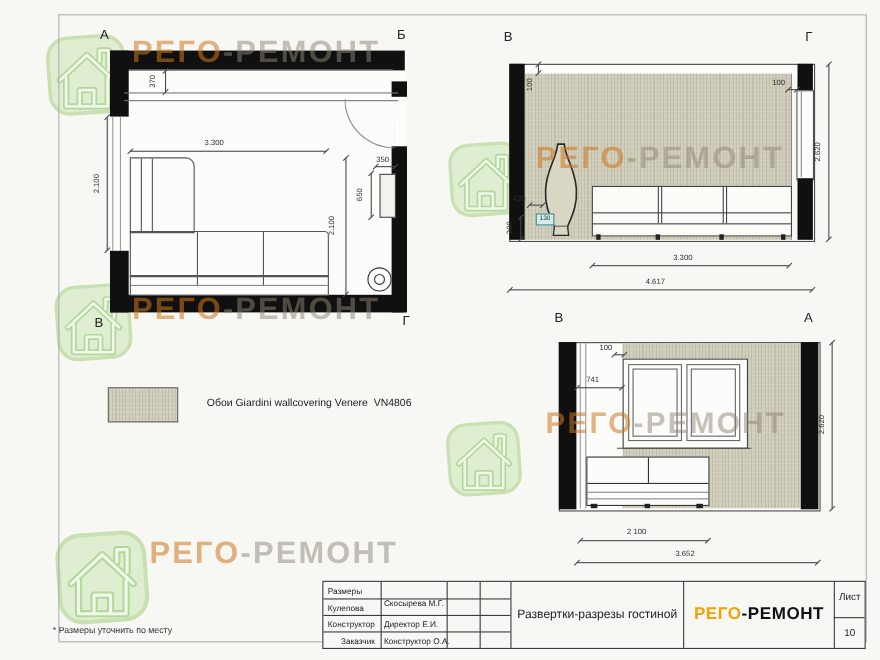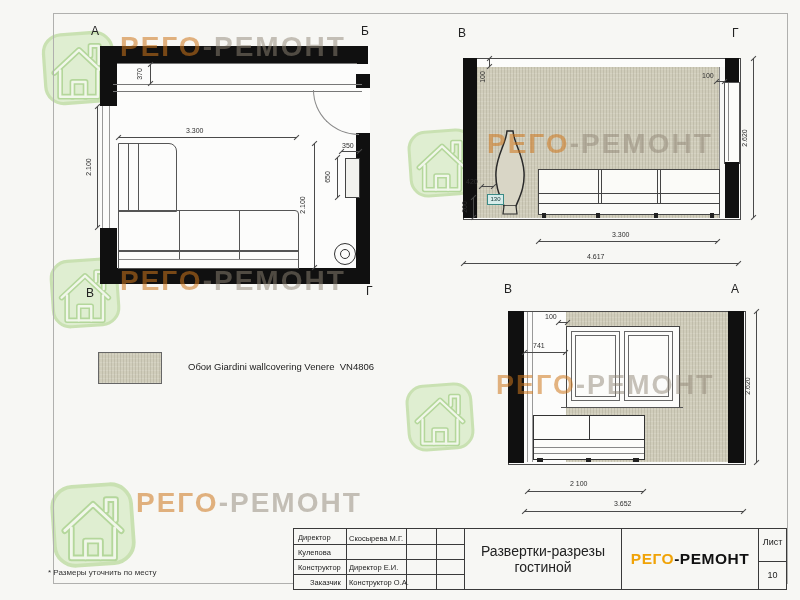--- a/index.html
+++ b/index.html
@@ -264,30 +264,30 @@
     <div class="tbl" style="left:112px;top:0;width:1px;height:60px;"></div>
     <div class="tbl" style="left:142px;top:0;width:1px;height:60px;"></div>
     <div class="tbl" style="left:170px;top:0;width:1px;height:60px;"></div>
     <div class="tbl" style="left:327px;top:0;width:1px;height:60px;"></div>
     <div class="tbl" style="left:464px;top:0;width:1px;height:60px;"></div>
     <div class="tbl" style="left:0;top:15px;width:170px;height:1px;"></div>
     <div class="tbl" style="left:0;top:30px;width:170px;height:1px;"></div>
     <div class="tbl" style="left:0;top:45px;width:170px;height:1px;"></div>
     <div class="tbl" style="left:464px;top:32px;width:28px;height:1px;"></div>
 
-    <div class="tbt" style="left:4px;top:4px;">Директор</div>
+    <div class="tbt" style="left:4px;top:4px;">Размеры</div>
     <div class="tbt" style="left:4px;top:19px;">Кулепова</div>
     <div class="tbt" style="left:4px;top:34px;">Конструктор</div>
     <div class="tbt" style="left:16px;top:49px;">Заказчик</div>
     <div class="tbt" style="left:55px;top:4px;"></div>
-    <div class="tbt" style="left:55px;top:5px;">Скосырева М.Г.</div>
+    <div class="tbt" style="left:55px;top:15px;">Скосырева М.Г.</div>
     <div class="tbt" style="left:55px;top:34px;">Директор Е.И.</div>
     <div class="tbt" style="left:55px;top:49px;">Конструктор О.А.</div>
 
-    <div class="abs" style="left:171px;top:0;width:156px;height:60px;display:flex;align-items:center;justify-content:center;font-size:14px;color:#222;text-align:center;">Развертки-разрезы гостиной</div>
+    <div class="abs" style="left:171px;top:0;width:156px;height:60px;display:flex;align-items:center;justify-content:center;font-size:11px;color:#222;text-align:center;">Развертки-разрезы гостиной</div>
 
     <div class="abs" style="left:328px;top:0;width:136px;height:60px;display:flex;align-items:center;justify-content:center;font-weight:bold;font-size:15.5px;letter-spacing:.5px;">
       <span style="color:#f0a307;">РЕГО</span>
         <span style="color:#111;">-РЕМОНТ</span>
     </div>
 
     <div class="abs" style="left:465px;top:8px;width:27px;text-align:center;font-size:9px;color:#222;">Лист</div>
     <div class="abs" style="left:465px;top:41px;width:27px;text-align:center;font-size:9px;color:#222;">10</div>
   </div>
 

